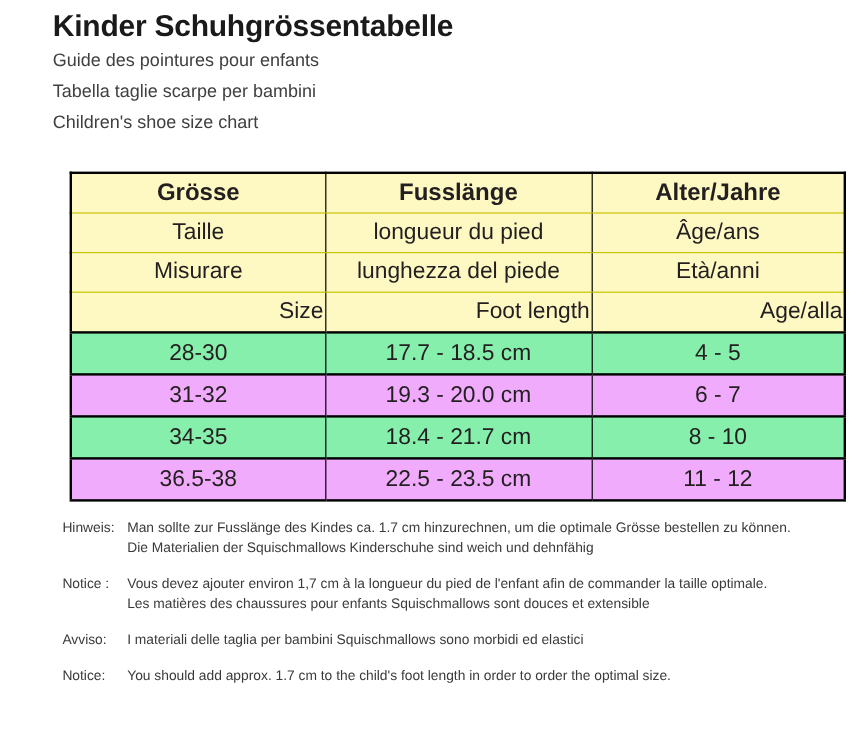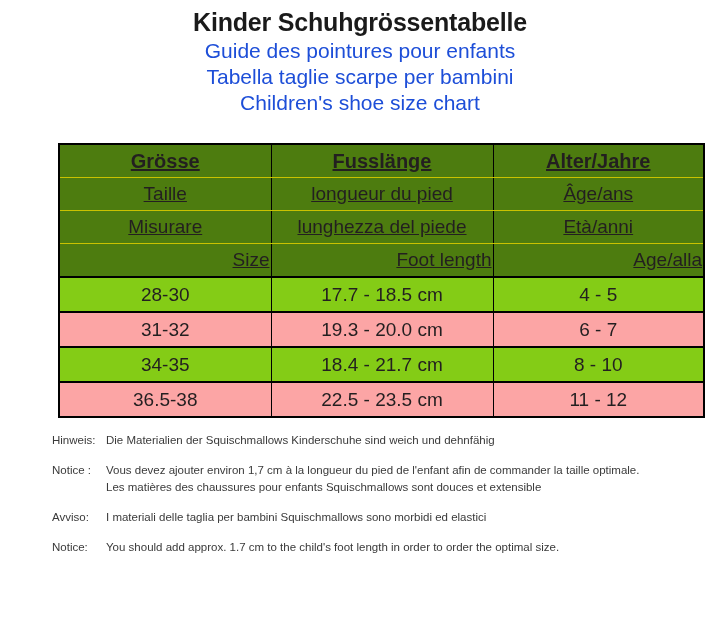--- a/index.html
+++ b/index.html
@@ -11,34 +11,35 @@
     height: 629px;
     background: #ffffff;
     font-family: "Liberation Sans", sans-serif;
     color: #231f20;
     overflow: hidden;
   }
 
   
   .titles {
     padding-top: 6px;
-    text-align: center;
+    text-align: left;
+    margin-left: 44px;
   }
   .title-main {
     font-size: 25px;
     font-weight: bold;
     letter-spacing: -0.2px;
     line-height: 32px;
     color: #1a1a1a;
   }
   .title-sub {
-    font-size: 21px;
+    font-size: 15px;
     font-weight: normal;
     line-height: 26px;
-    color: #1d4ed8;
+    color: #404040;
   }
 
   
   .table-wrap {
     position: absolute;
     left: 58px;
     top: 143px;
     width: 645px;
   }
   table.size-table {
@@ -53,47 +54,46 @@
 
   table.size-table td {
     text-align: center;
     vertical-align: middle;
     border-left: 1.5px solid #000;
     border-right: 1.5px solid #000;
   }
 
   
   tr.hdr td {
-    background: #4d7c0f;
+    background: #fef9c3;
     height: 30px;
     font-size: 19px;
     border-top: 1px solid #c9c200;
     border-bottom: 1px solid #c9c200;
-    text-decoration: underline;
   }
   tr.hdr-first td {
     font-weight: bold;
     font-size: 20px;
     border-top: none;
   }
   tr.hdr-last td {
     border-bottom: 2px solid #000;
     text-align: right;
   }
 
   
   tr.data td {
     height: 31px;
     font-size: 19px;
     border-top: 2px solid #000;
     border-bottom: 2px solid #000;
-    background: #84cc16;
+    background: #86efac;
   }
   tr.data.alt td {
-    background: #fca5a5;
+    background: #f0abfc;
     margin-top: 36px;
   }
 
   
   .notes {
     position: absolute;
     left: 0;
     top: 432px;
     width: 720px;
   }
@@ -182,20 +182,21 @@
 
     </tbody>
   </table>
 </div>
 
 <div class="notes">
 
   <div class="note">
     <div class="note-label">Hinweis:</div>
     <div class="note-body">
+      <div>Man sollte zur Fusslänge des Kindes ca. 1.7 cm hinzurechnen, um die optimale Grösse bestellen zu können.</div>
       <div>Die Materialien der Squischmallows Kinderschuhe sind weich und dehnfähig</div>
     </div>
   </div>
 
   <div class="note">
     <div class="note-label">Notice :</div>
     <div class="note-body">
       <div>Vous devez ajouter environ 1,7 cm à la longueur du pied de l'enfant afin de commander la taille optimale.</div>
       <div>Les matières des chaussures pour enfants Squischmallows sont douces et extensible</div>
     </div>

